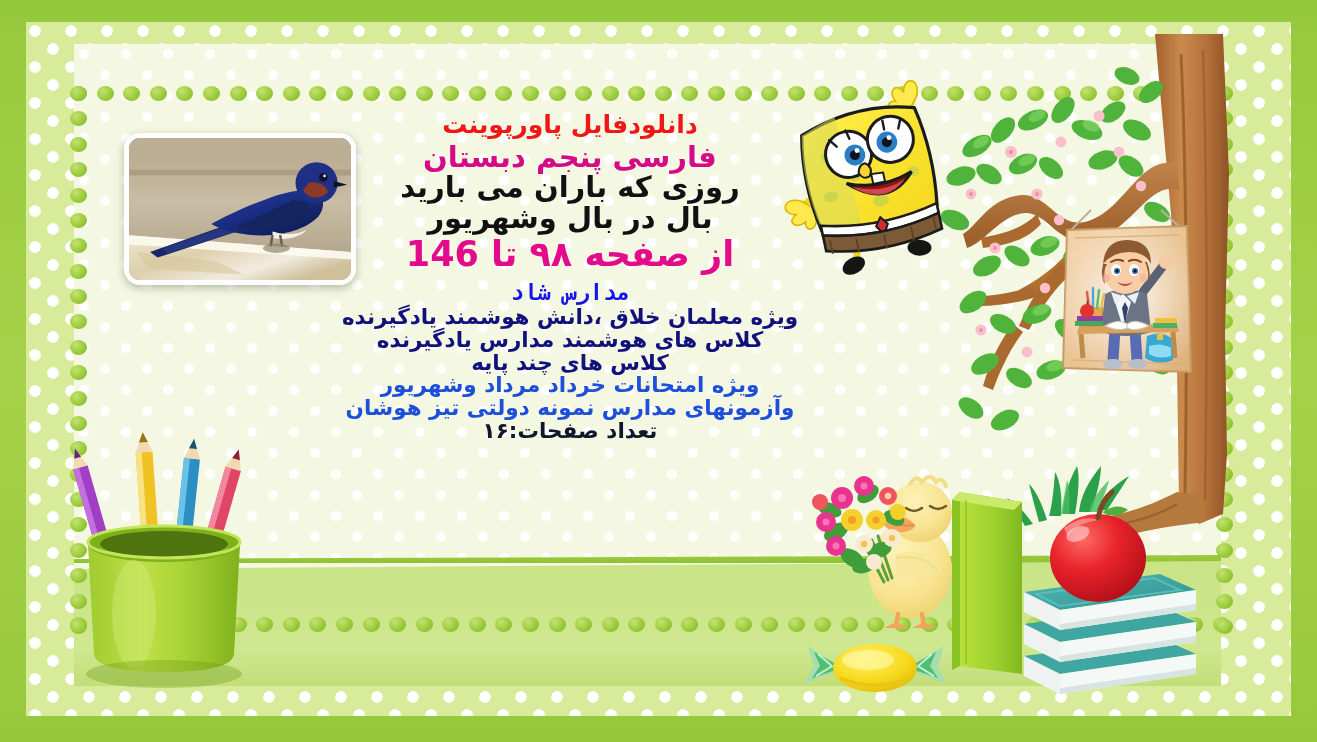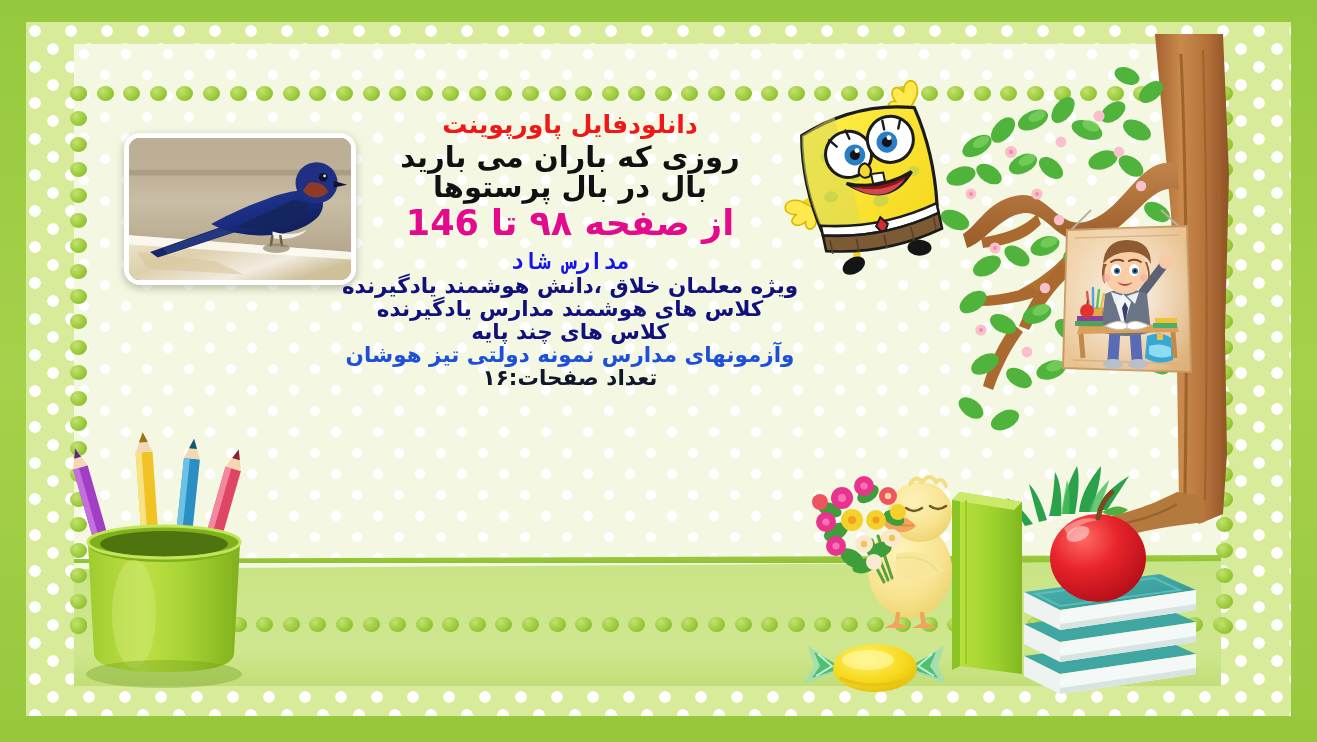--- a/index.html
+++ b/index.html
@@ -784,25 +784,27 @@
       <ellipse cx="92" cy="118" rx="76" ry="16" fill="none" stroke="#c3e55a" stroke-width="3"></ellipse>
 
       <ellipse cx="62" cy="190" rx="22" ry="54" fill="#d0ea7a" opacity=".45"></ellipse>
 
       <ellipse cx="92" cy="250" rx="78" ry="14" fill="#6e9a18" opacity=".35"></ellipse>
     </svg>
   </div>
 
   <div class="text-block">
     <div class="t-line t-red">دانلودفایل پاورپوینت</div>
+    <div class="t-line t-magenta">فارسی پنجم دبستان</div>
     <div class="t-line t-black">روزی که باران می بارید</div>
-    <div class="t-line t-black">بال در بال پرستوها</div>
+    <div class="t-line t-black">بال در بال وشهریور</div>
     <div class="t-line t-pink-big">از صفحه ۹۸ تا 146</div>
     <div class="gap-sm"></div>
     <div class="t-line t-blue-br">مدارس شاد</div>
     <div class="t-line t-navy">ویژه معلمان خلاق ،دانش هوشمند یادگیرنده</div>
     <div class="t-line t-navy">کلاس های هوشمند مدارس یادگیرنده</div>
     <div class="t-line t-navy">کلاس های چند پایه</div>
+    <div class="t-line t-blue-md">ویژه امتحانات خرداد مرداد وشهریور</div>
     <div class="t-line t-blue-md">وآزمونهای مدارس نمونه دولتی تیز هوشان</div>
     <div class="t-line t-navy2">تعداد صفحات:۱۶</div>
   </div>
 
 </div>
 
 </body></html>

